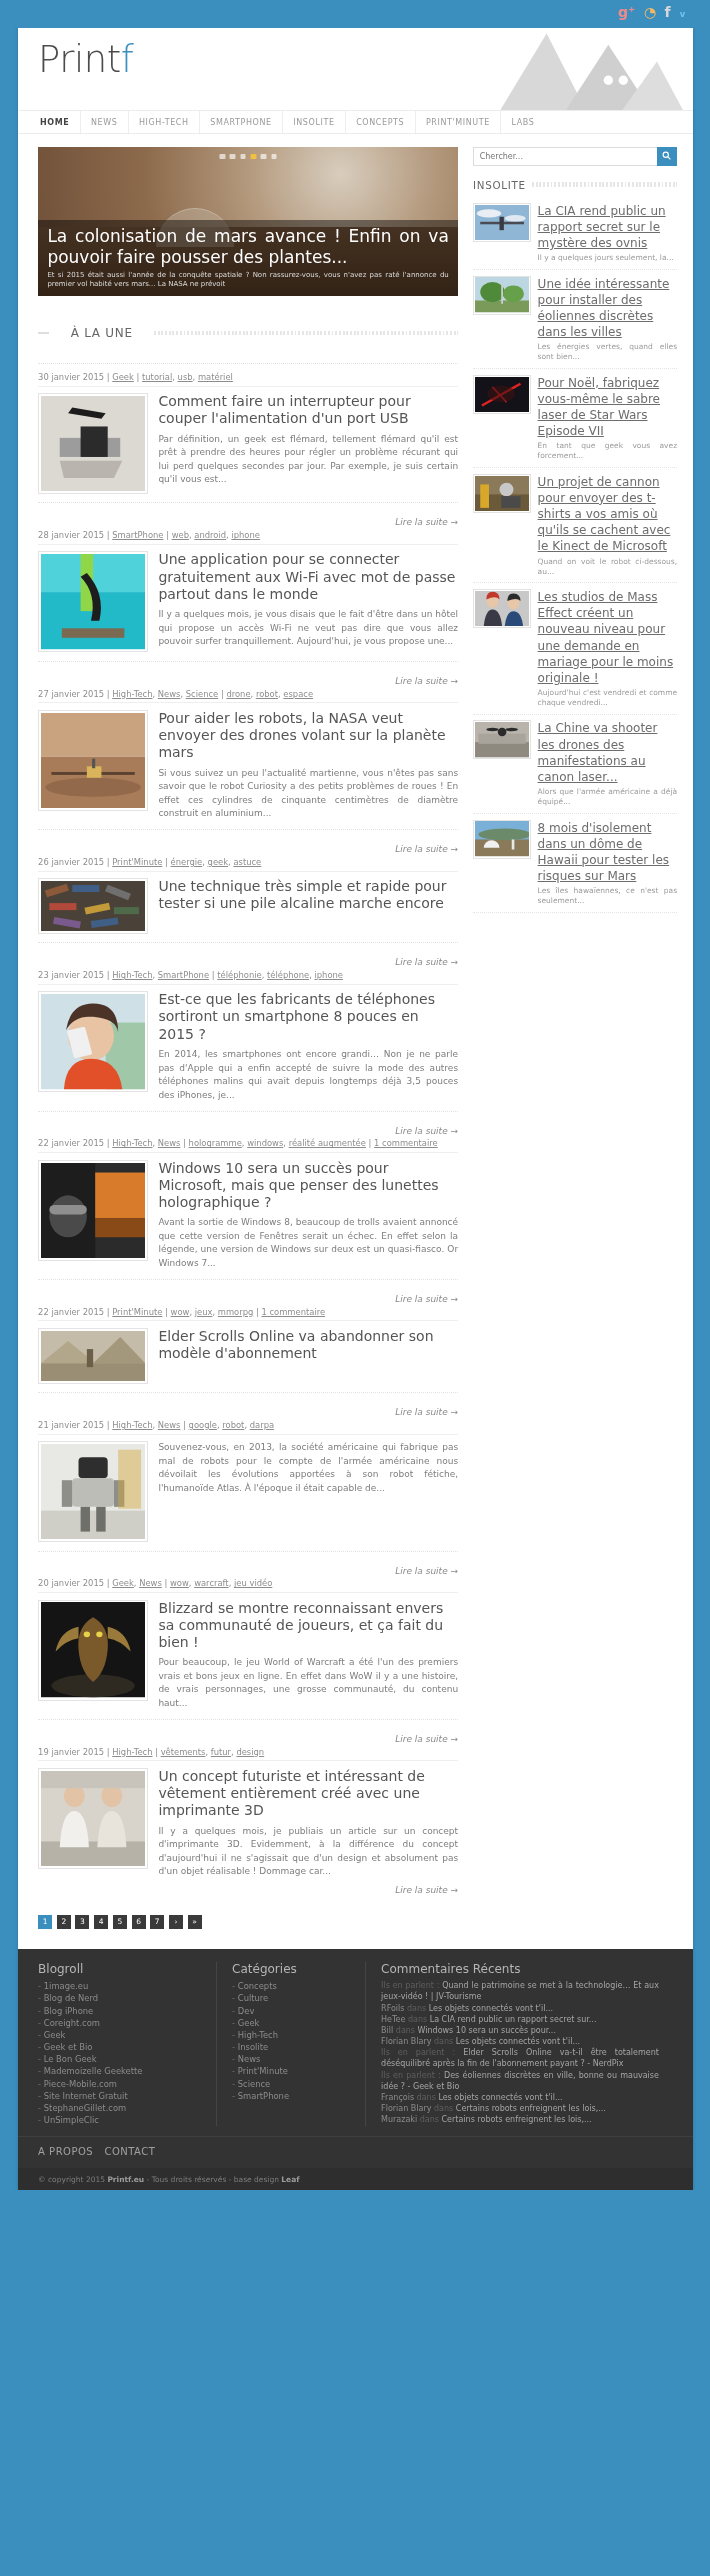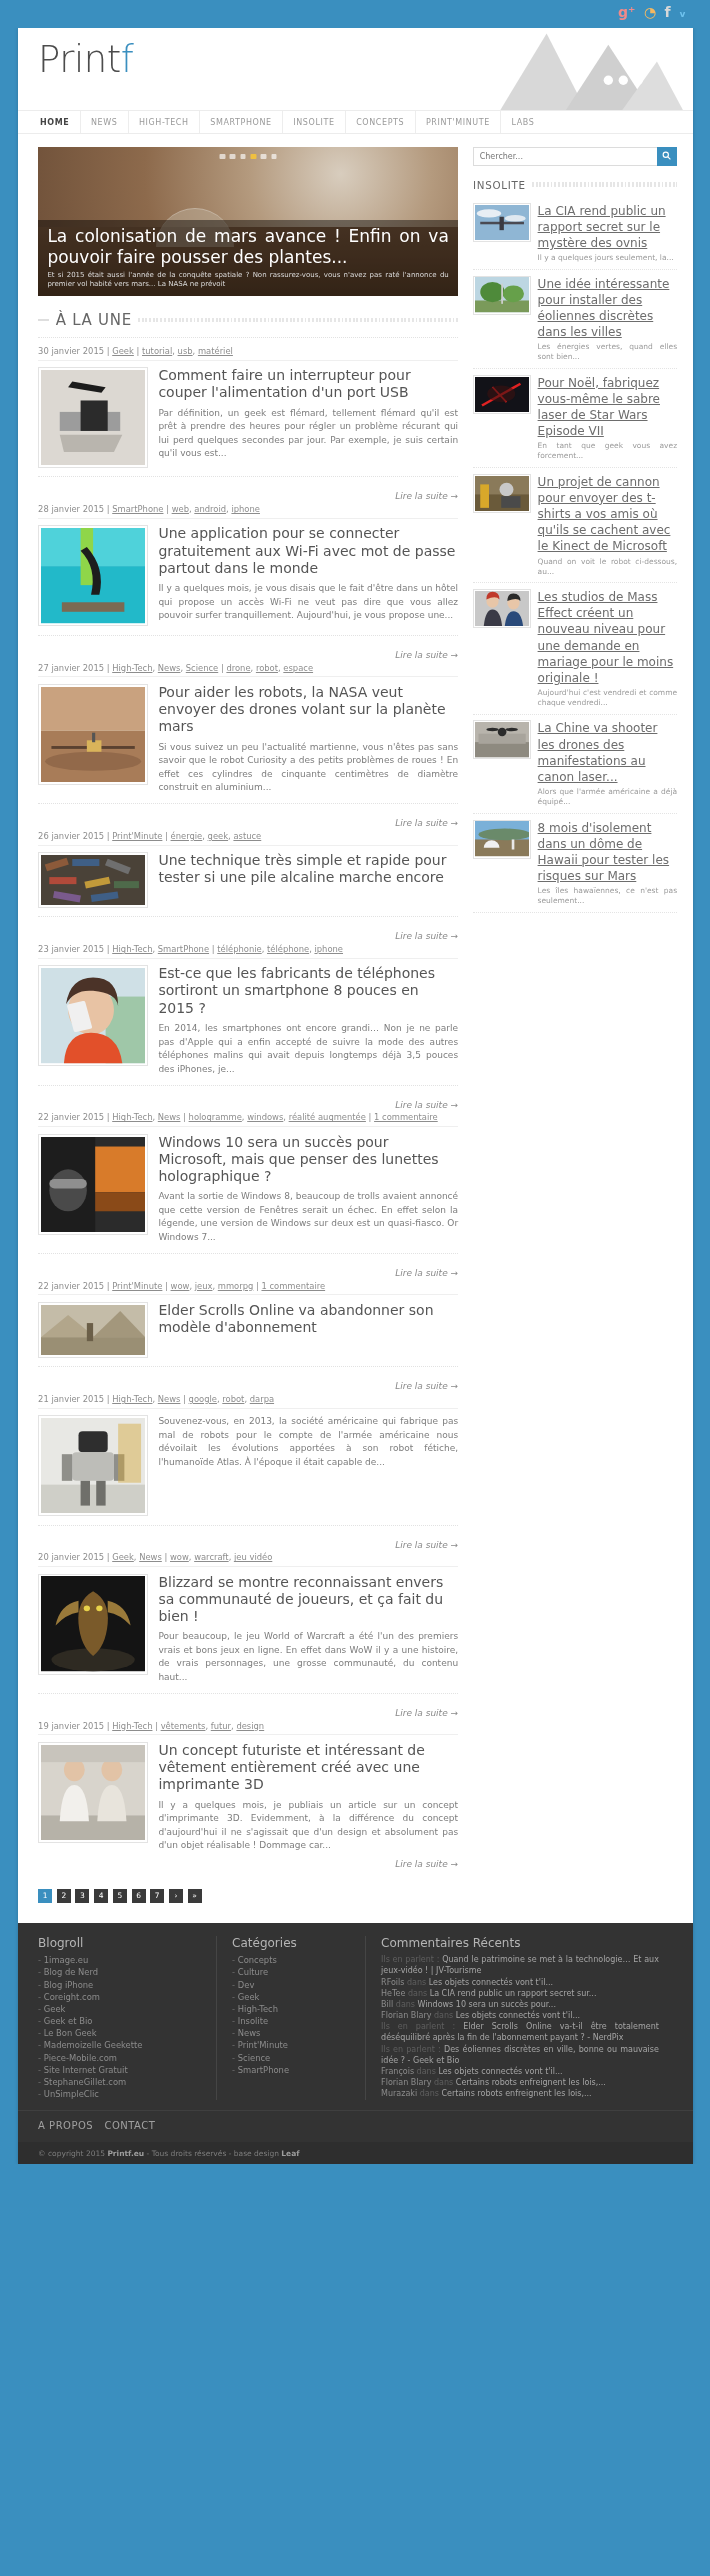--- a/index.html
+++ b/index.html
@@ -151,21 +151,21 @@
     text-align:justify;
   }
 
   
   .sec-head {
     display:flex; align-items:center; gap:6.5px;
     margin:15px 0 3.7px 0;
   }
   .sec-head .bar { width:11.2px; height:2.8px; background:#dedede; flex:0 0 11.2px;}
   .sec-head h2 {
-    margin:0; font-size:15px; font-weight:400; color:#666;
+    margin:15px; font-size:12px; font-weight:400; color:#666;
     letter-spacing:0.7px; white-space:nowrap;
   }
   .sec-head .rule {
     flex:1; height:4.7px;
     background-image:repeating-linear-gradient(90deg,#e6e6e6 0 1.9px,transparent 1.9px 3.7px);
   }
 
   
   .article { padding-top:7.5px; border-top:0.9px dotted #e2e2e2; margin-top:8.4px; }
   .article:first-of-type { border-top:none; margin-top:0; }

